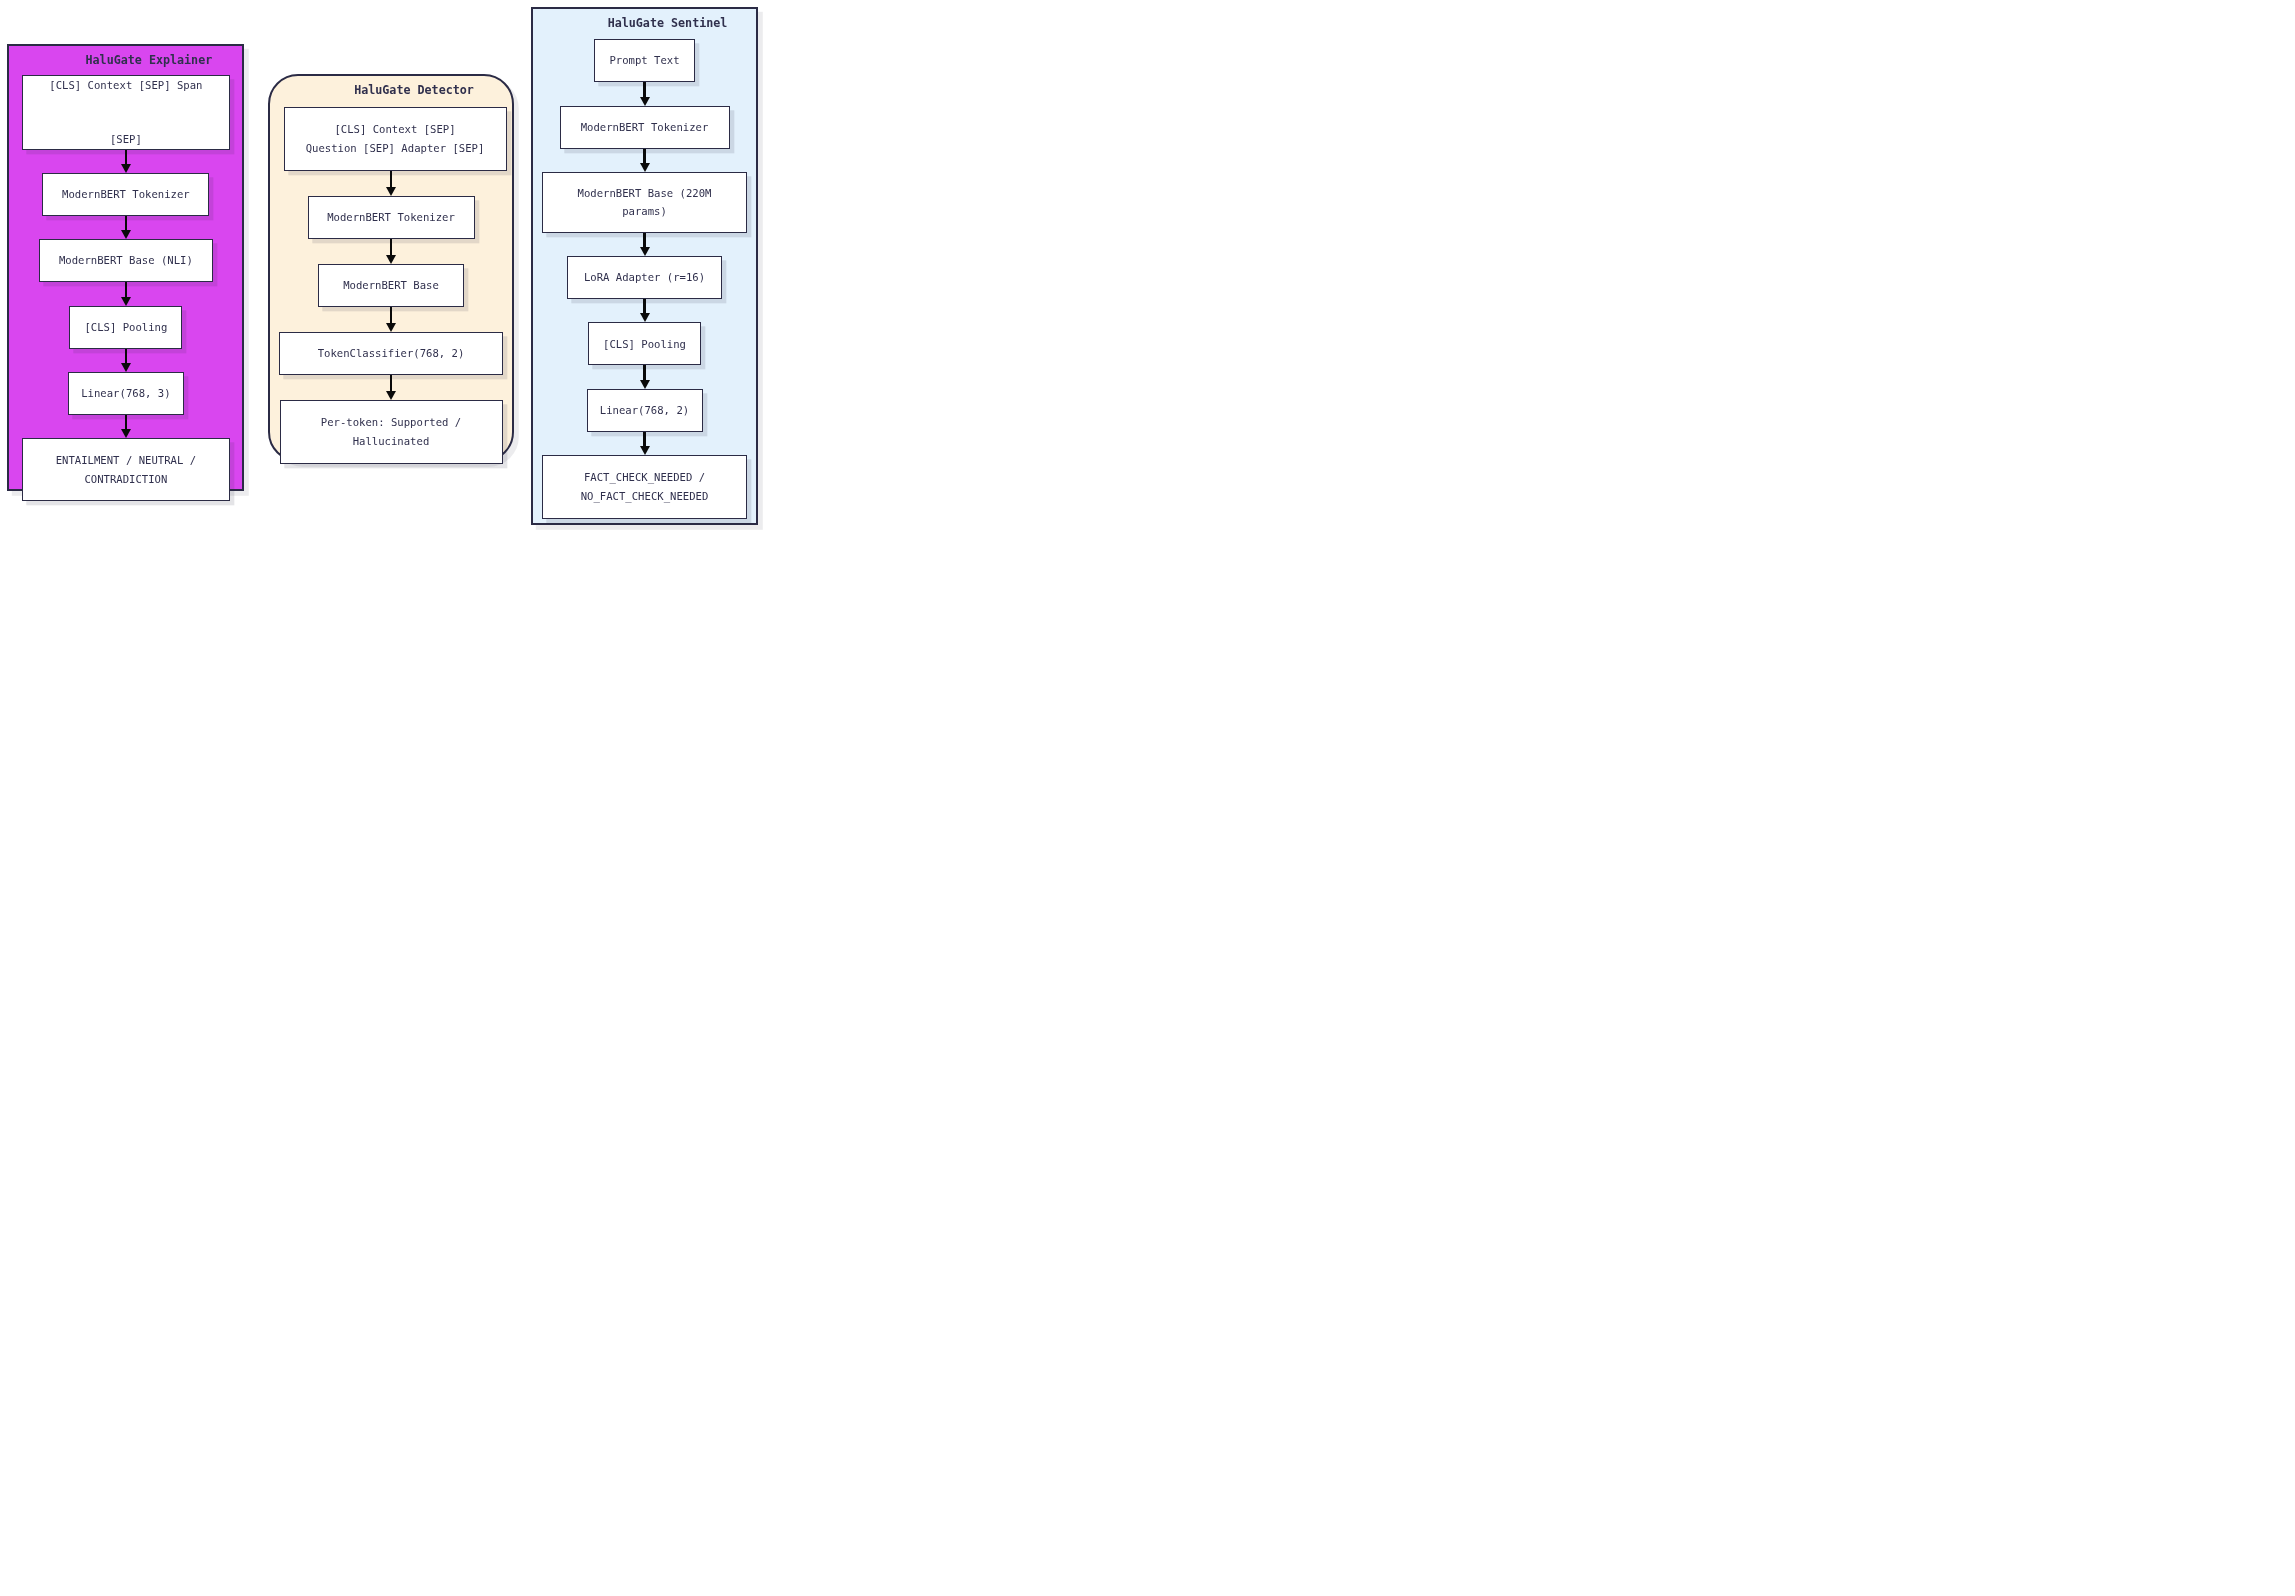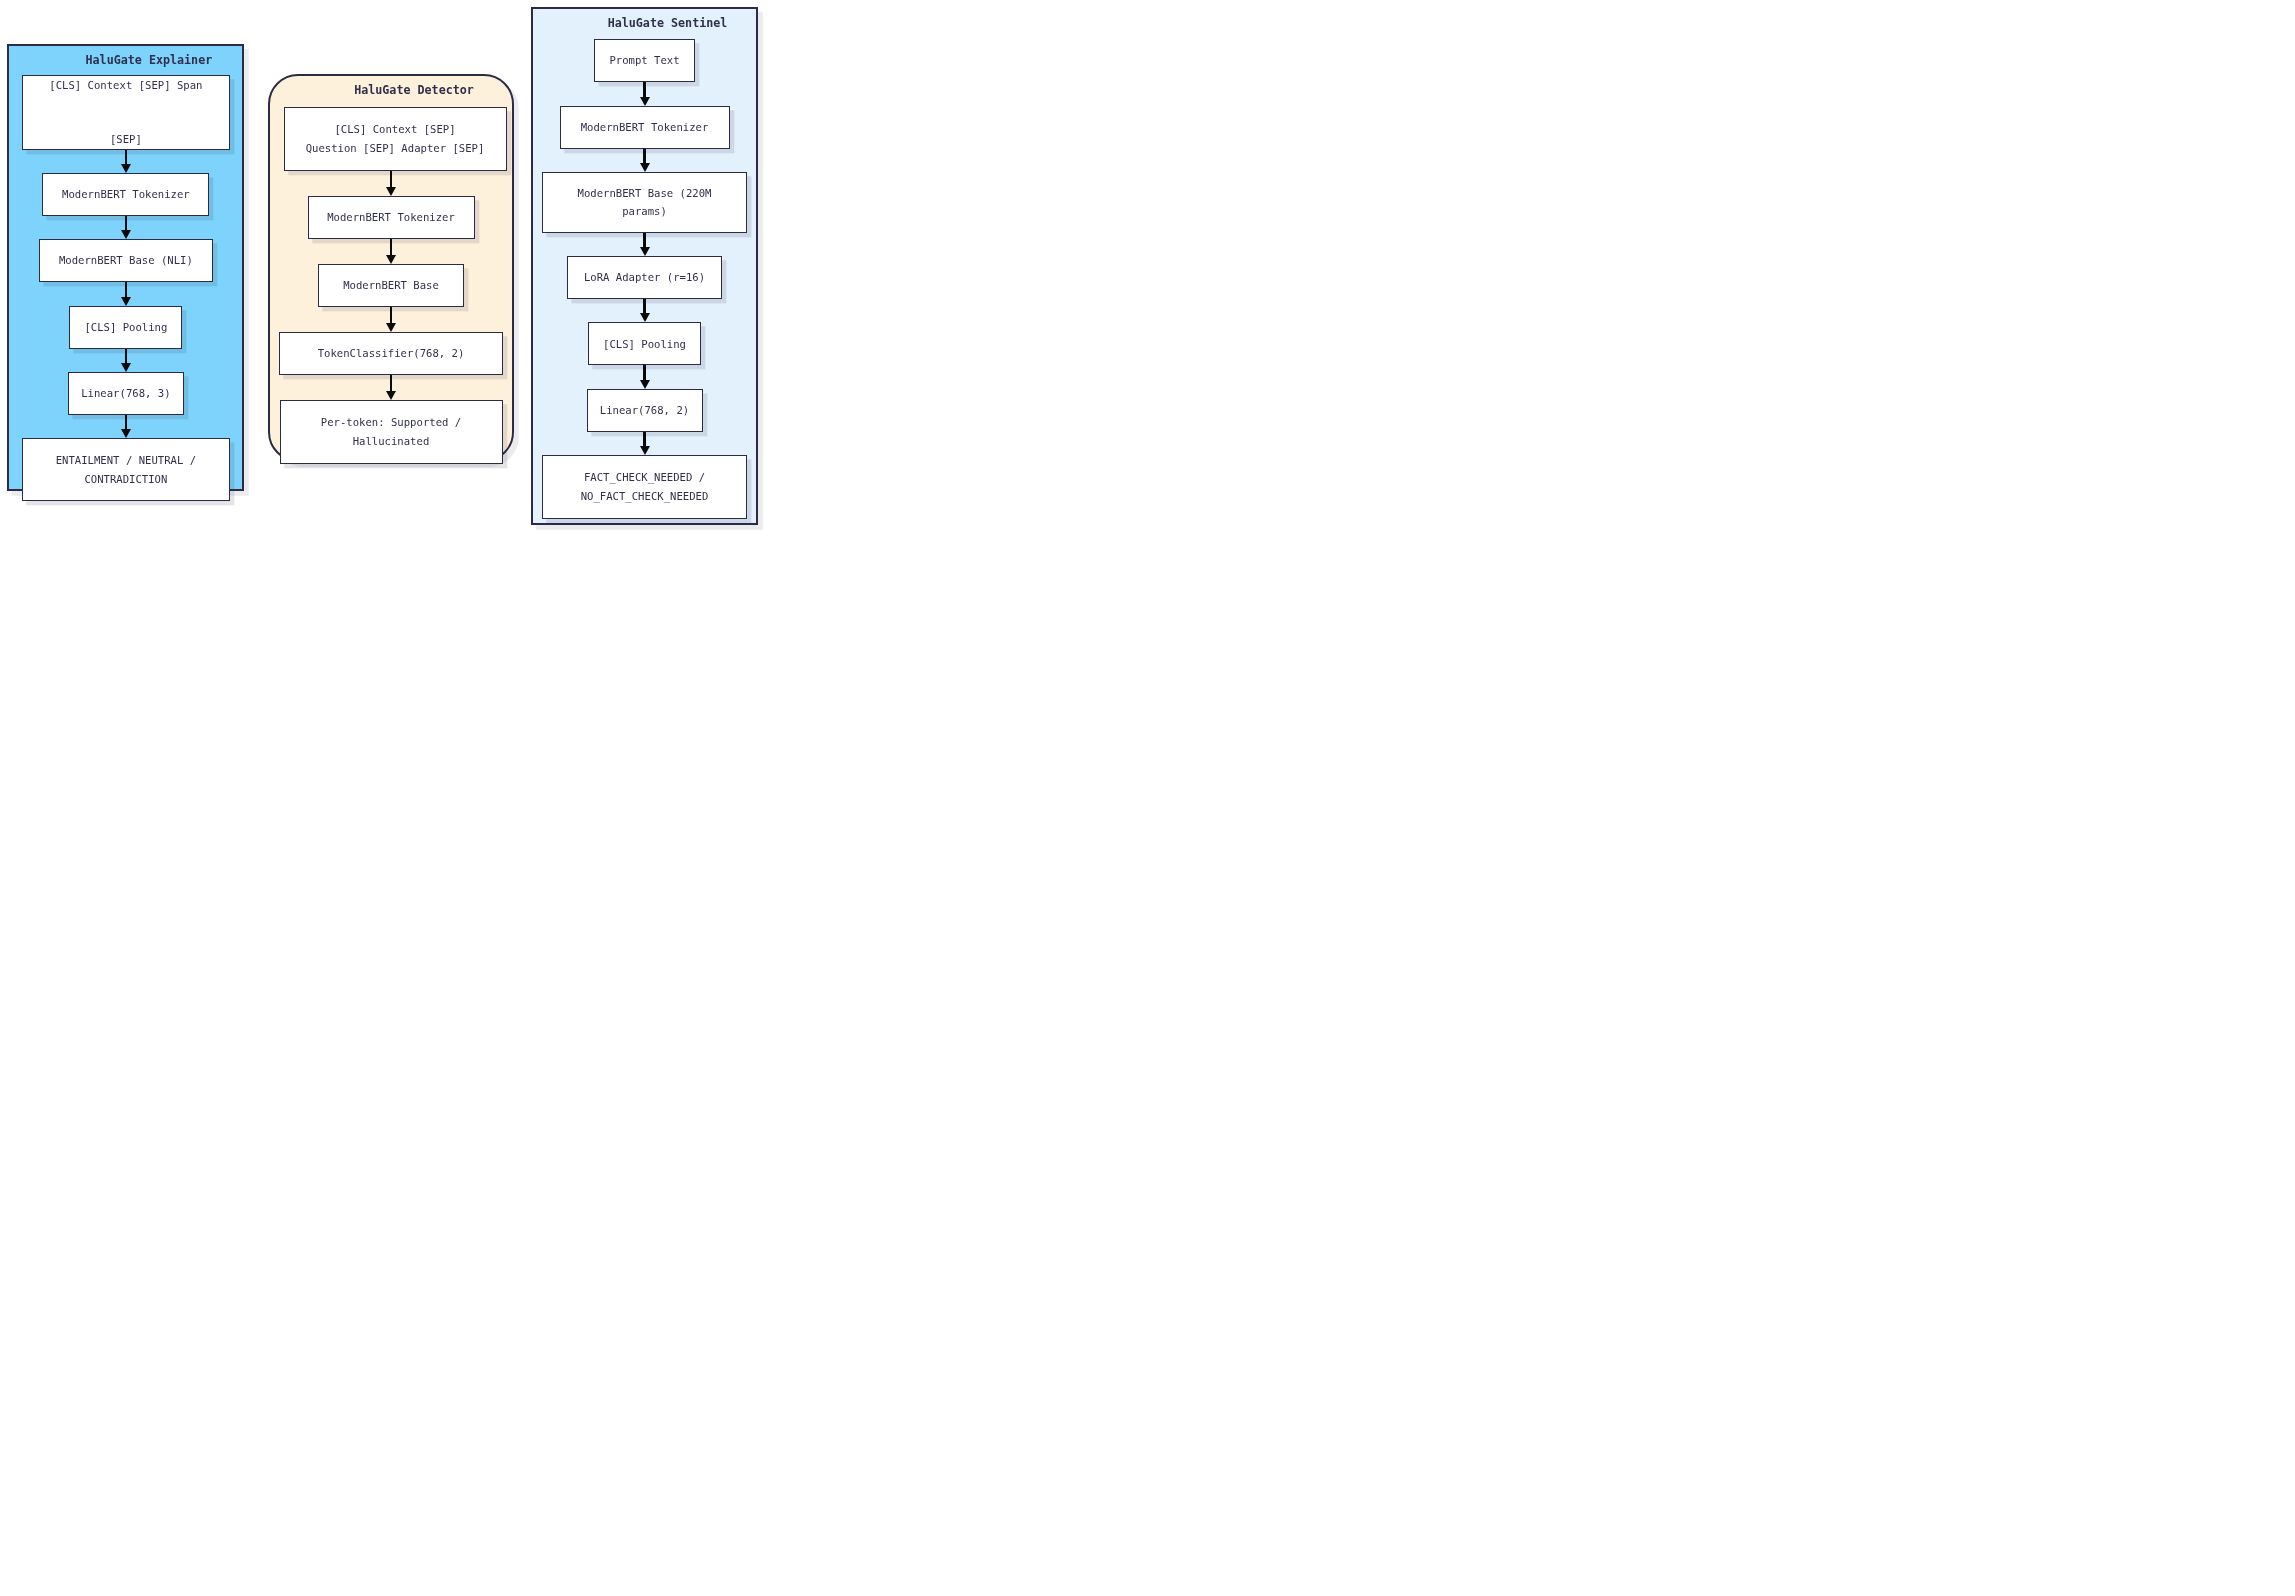--- a/index.html
+++ b/index.html
@@ -72,21 +72,21 @@
     border-left:5.8px solid transparent;
     border-right:5.8px solid transparent;
     border-top:9px solid #0a0a0a;
   }
 </style>
 </head>
 <body>
 
 <div class="canvas">
 
-  <section class="panel panel-explainer" style="background: #7dd3fc;">
+  <section class="panel panel-explainer" style="background: #d946ef;">
     <h2>HaluGate Explainer</h2>
 
     <div class="box p1b1">
       <div class="ln">[CLS] Context [SEP] Span</div>
       <div class="ln">[SEP]</div>
     </div>
     <div class="arrow">
         <span class="shaft"></span>
         <span class="head"></span>
       </div>

